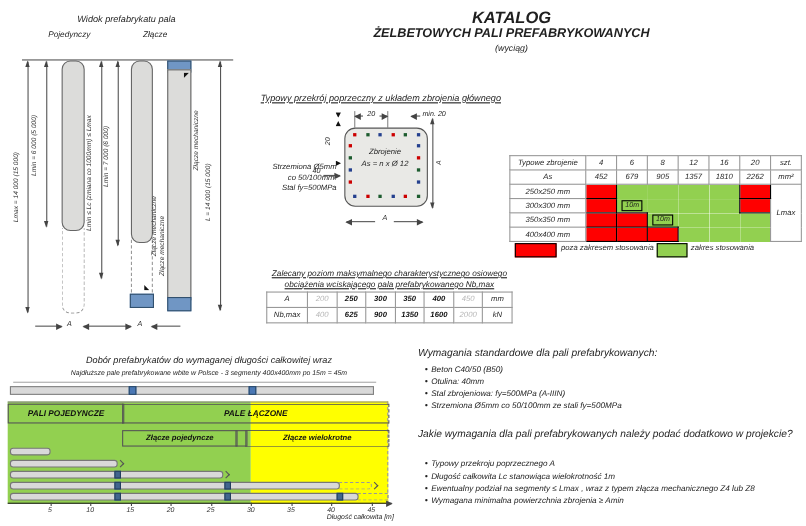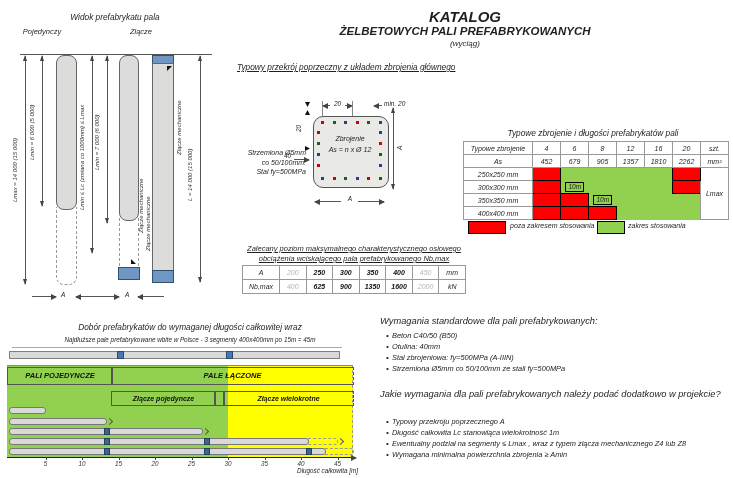--- a/index.html
+++ b/index.html
@@ -79,21 +79,21 @@
 </head>
 <body>
 
 <div id="page">
 
   <div class="t ctr" style="left:250px;top:8px;width:430px;font-size:15px;font-weight:bold">KATALOG</div>
   <div class="t ctr" style="left:215px;top:25px;width:500px;font-size:11.5px;font-weight:bold">ŻELBETOWYCH PALI PREFABRYKOWANYCH</div>
   <div class="t ctr" style="left:215px;top:39px;width:500px;font-size:8px">(wyciąg)</div>
 
   <div class="t ctr" style="left:35px;top:12px;width:160px;font-size:8.3px">Widok prefabrykatu pala</div>
-  <div class="t ctr" style="left:10px;top:27px;width:64px;font-size:7.5px">Pojedynczy</div>
+  <div class="t ctr" style="left:31px;top:27px;width:64px;font-size:7.5px">Pojedynczy</div>
   <div class="t ctr" style="left:110px;top:27px;width:62px;font-size:7.5px">Złącze</div>
 
   <div class="hl" style="left:20px;top:54px;width:192px"></div>
 
   <div class="vl au ad" style="left:25px;top:56px;height:228px"></div>
   <div class="rlab" style="left:11px;top:80px;height:180px">Lmax = 14 000 (15 000)</div>
   <div class="vl au ad" style="left:42px;top:56px;height:150px"></div>
   <div class="rlab" style="left:28px;top:60px;height:145px">Lmin = 6 000 (5 000)</div>
 
   <div class="pile" style="left:56px;top:55px;width:19px;height:153px"></div>
@@ -122,21 +122,21 @@
   <div class="vl au ad" style="left:200px;top:56px;height:226px"></div>
   <div class="rlab" style="left:186px;top:95px;height:160px">L = 14 000 (15 000)</div>
 
   <div class="hl ar" style="left:32px;top:296px;width:24px"></div>
   <div class="t" style="left:61px;top:291px;font-size:6.5px">A</div>
   <div class="hl al" style="left:76px;top:296px;width:24px"></div>
   <div class="hl ar" style="left:100px;top:296px;width:19px"></div>
   <div class="t" style="left:125px;top:291px;font-size:6.5px">A</div>
   <div class="hl al" style="left:138px;top:296px;width:26px"></div>
 
-  <div class="t u" style="left:237px;top:62px;font-size:8.3px">Typowy przekrój poprzeczny z układem zbrojenia głównego</div>
+  <div class="t u" style="left:237px;top:84px;font-size:8.3px">Typowy przekrój poprzeczny z układem zbrojenia głównego</div>
 
   <div class="vl" style="left:322px;top:101px;height:15px;border-color:#888"></div>
   <div class="vl" style="left:352px;top:101px;height:15px;border-color:#888"></div>
   <div class="hl al" style="left:323px;top:105px;width:7px"></div>
   <div class="t ctr" style="left:330px;top:100px;width:15px;font-size:6.5px">20</div>
   <div class="hl ar" style="left:345px;top:105px;width:7px"></div>
   <div class="hl al" style="left:374px;top:105px;width:8px"></div>
   <div class="t" style="left:384px;top:100px;font-size:6.5px">min. 20</div>
   <div class="tri d" style="left:305px;top:102px"></div>
   <div class="tri u" style="left:305px;top:110px"></div>
@@ -175,21 +175,20 @@
   <div class="hl al" style="left:315px;top:201px;width:26px"></div>
   <div class="t ctr" style="left:344px;top:195px;width:12px;font-size:6.5px">A</div>
   <div class="hl ar" style="left:358px;top:201px;width:26px"></div>
 
   <div class="t" style="left:230px;top:148px;width:76px;text-align:right;white-space:normal">
       <div class="ln">Strzemiona Ø5mm</div>
       <div class="ln">co 50/100mm.</div>
       <div class="ln">Stal fy=500MPa</div>
     </div>
 
-  <div class="t ctr" style="left:465px;top:128px;width:256px;font-size:8.3px">Typowe zbrojenie i długości prefabrykatów pali</div>
   <table id="reinf" class="dt">
     <tbody id="reinf-tbody">
         <tr>
           <td class="rt-lbl">Typowe zbrojenie</td>
           <td class="rt-num">4</td>
           <td class="rt-num">6</td>
           <td class="rt-num">8</td>
           <td class="rt-num">12</td>
           <td class="rt-num">16</td>
           <td class="rt-num">20</td>

